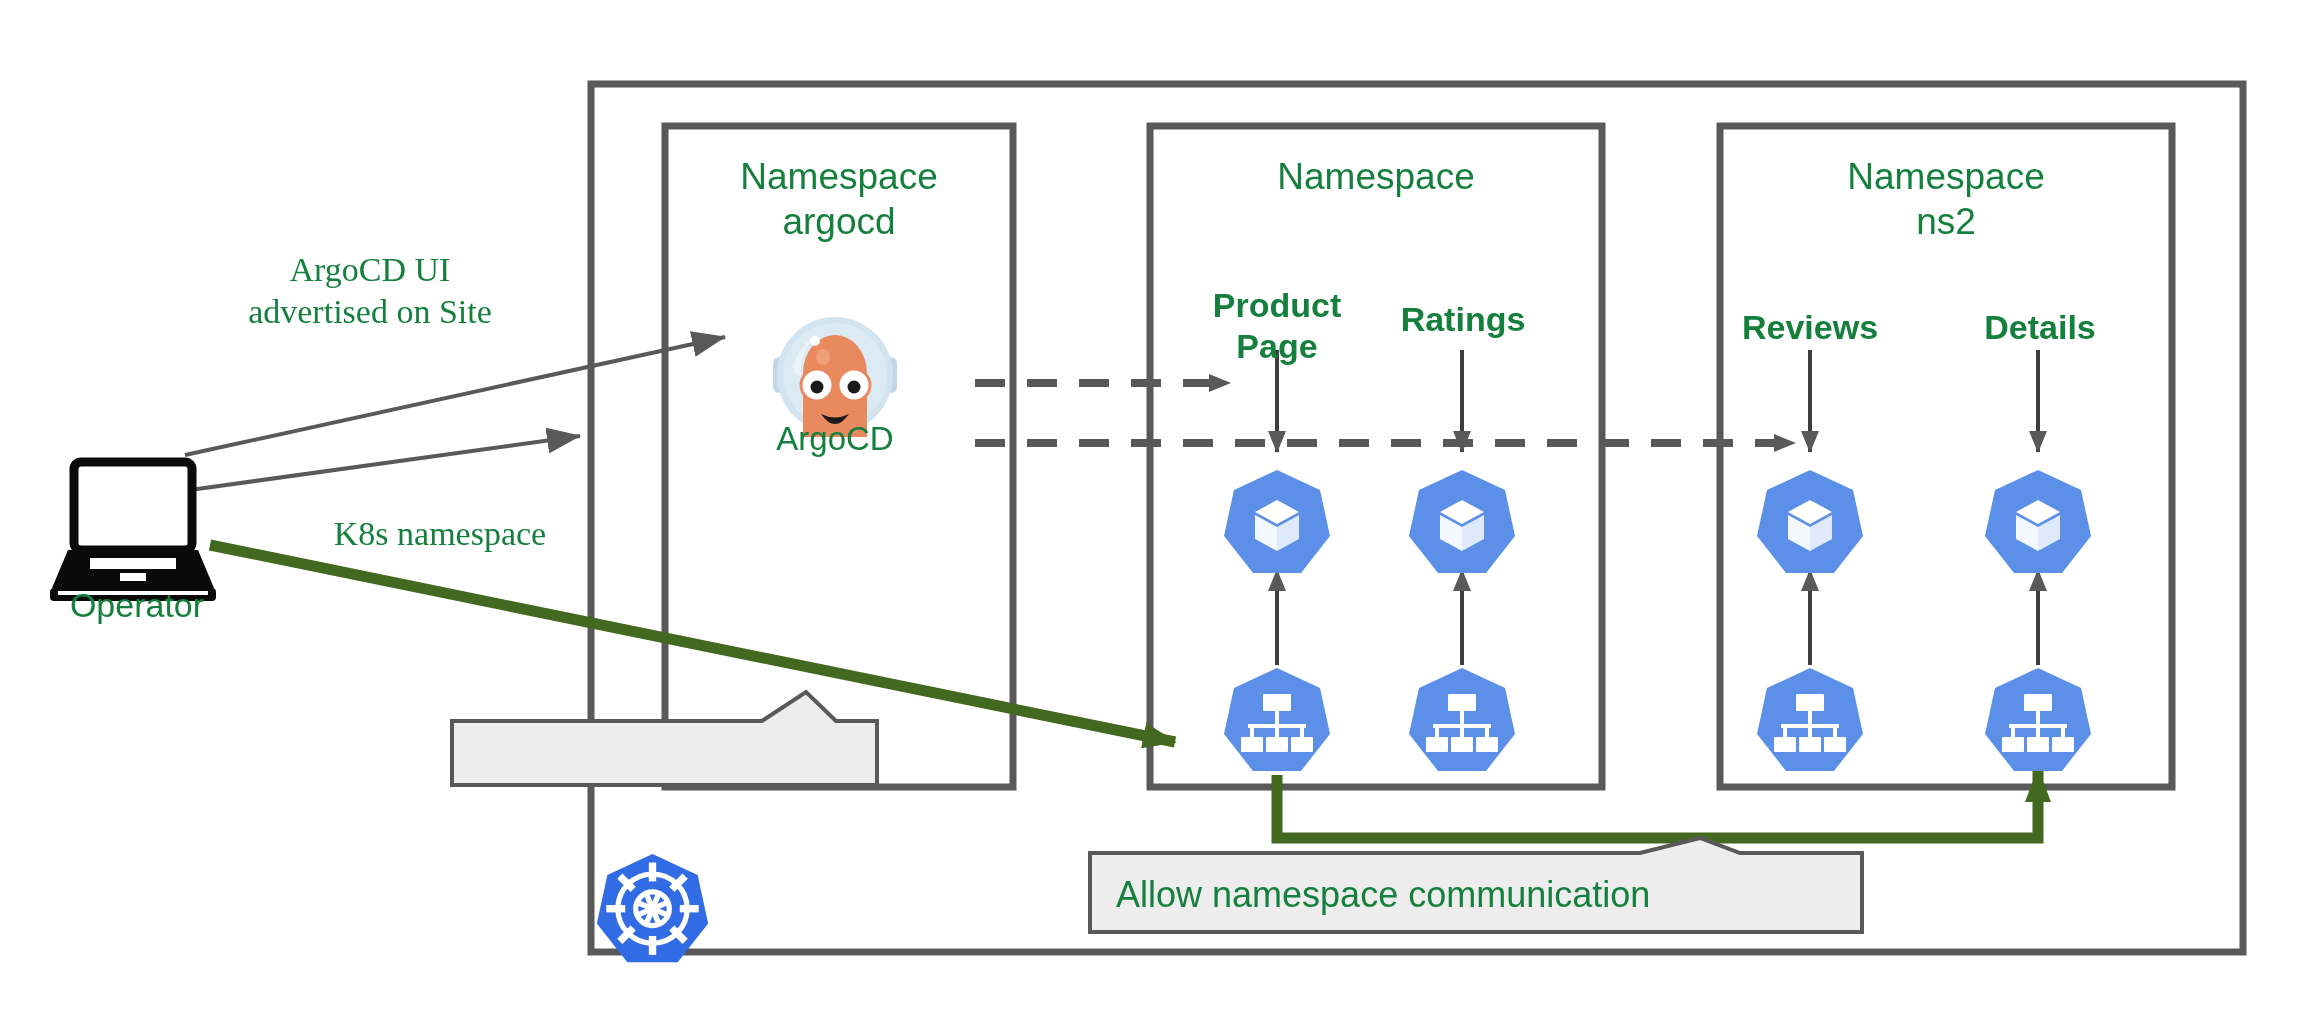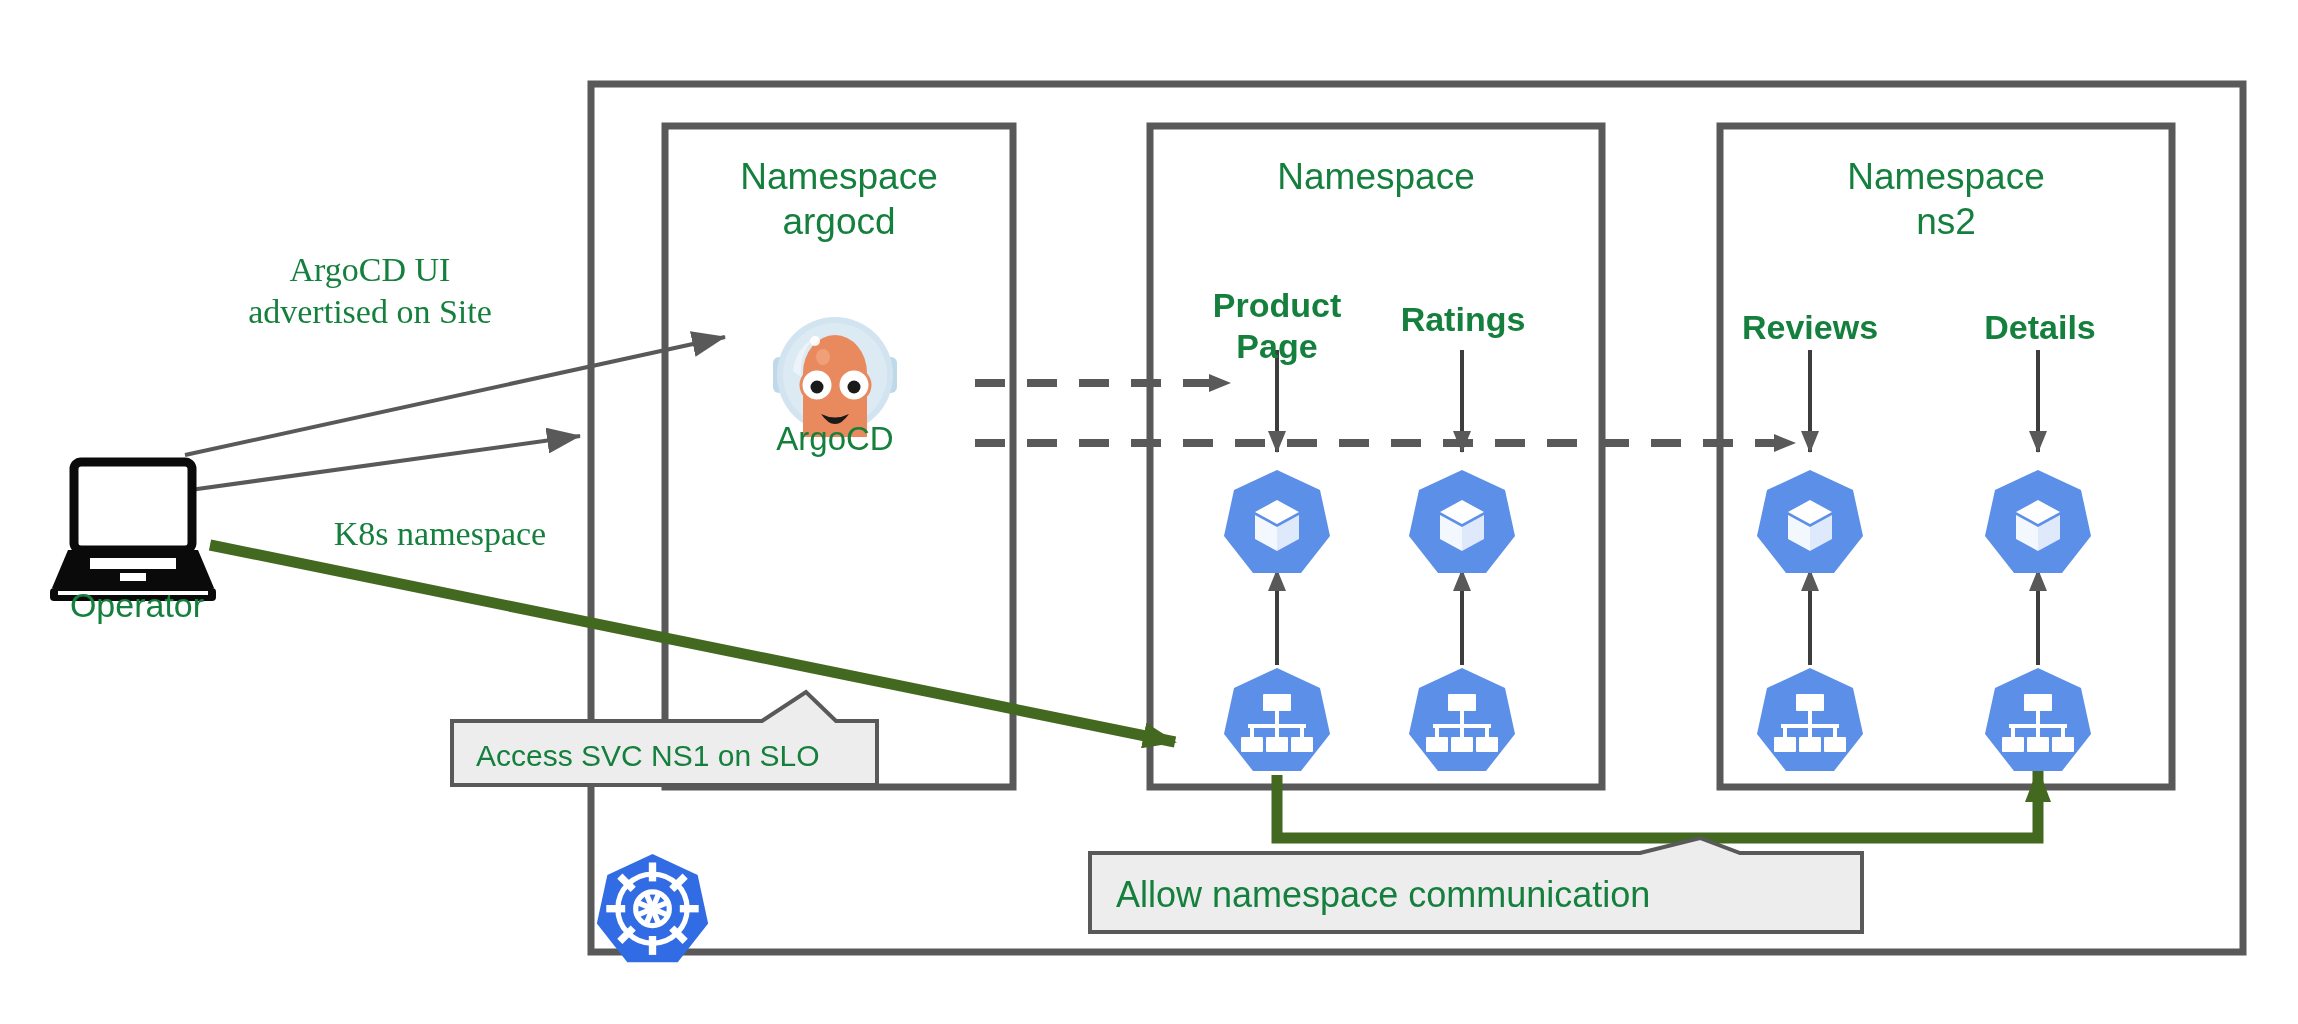--- a/index.html
+++ b/index.html
@@ -300,16 +300,15 @@
   <div class="txt svc-title" style="left:1172px; top:285px; width:210px;">Product</div>
   <div class="txt svc-title" style="left:1172px; top:326px; width:210px;">Page</div>
   <div class="txt svc-title" style="left:1368px; top:299px; width:190px;">Ratings</div>
 
   <div class="txt ns-title" style="left:1720px; top:155px; width:452px;">Namespace</div>
   <div class="txt ns-title" style="left:1720px; top:200px; width:452px;">ns2</div>
 
   <div class="txt svc-title" style="left:1715px; top:307px; width:190px;">Reviews</div>
   <div class="txt svc-title" style="left:1945px; top:307px; width:190px;">Details</div>
 
-  <div class="txt note-text" style="left:476px; top:738px; width:420px;">Access SVC NS1 on SLO</div>
   <div class="txt note-text-lg" style="left:1116px; top:874px; width:740px;">Allow namespace communication</div>
 
 </div>
 
 </body></html>

